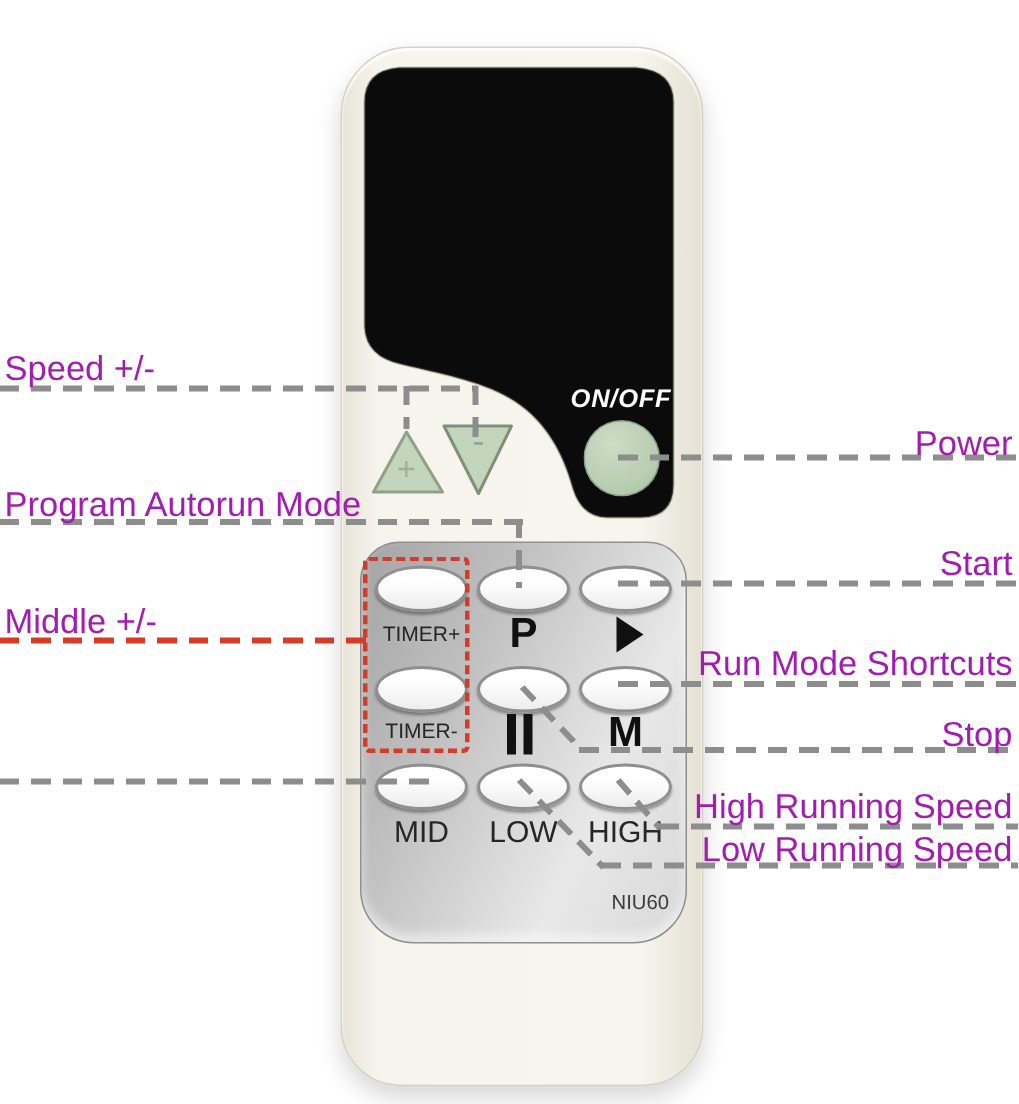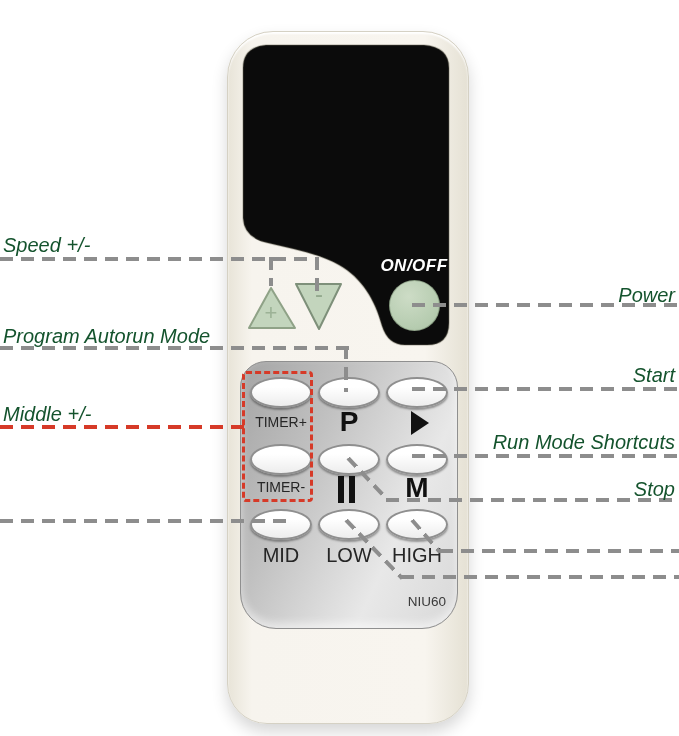--- a/index.html
+++ b/index.html
@@ -3,22 +3,22 @@
 <meta charset="utf-8">
 <title>Remote Control Diagram</title>
 <style>
   html,body{margin:0;padding:0;background:#ffffff;}
   #stage{
     position:relative;width:679px;height:736px;background:#ffffff;overflow:hidden;
     font-family:"Liberation Sans", sans-serif;
   }
   
   .lbl{
-    position:absolute;font-size:20px;line-height:20px;color:#14532d;
-    white-space:nowrap;z-index:6;font-style:italic;
+    position:absolute;font-size:23px;line-height:20px;color:#a21caf;
+    white-space:nowrap;z-index:6;
   }
   .lbl-r{right:4px;text-align:right;}
   
   .hline{
     position:absolute;height:4px;z-index:5;
     background:repeating-linear-gradient(90deg,#8d8d8d 0 13px,transparent 13px 21px);
   }
   .vline{
     position:absolute;width:4px;z-index:5;
     background:repeating-linear-gradient(180deg,#8d8d8d 0 13px,transparent 13px 21px);
@@ -162,19 +162,21 @@
   <div class="lbl lbl-r" style="top:365px;">Start</div>
   <div class="hline" style="left:412px;top:387px;width:267px;"></div>
 
   <div class="lbl lbl-r" style="top:432px;">Run Mode Shortcuts</div>
   <div class="hline" style="left:412px;top:454px;width:267px;"></div>
 
   <div class="lbl lbl-r" style="top:479px;">Stop</div>
   <div class="dline" style="left:348px;top:456px;width:58px;transform:rotate(46.5deg);"></div>
   <div class="hline" style="left:386px;top:498px;width:293px;"></div>
 
+  <div class="lbl lbl-r" style="top:527px;">High Running Speed</div>
   <div class="dline" style="left:412px;top:518px;width:43px;transform:rotate(49deg);"></div>
   <div class="hline" style="left:440px;top:549px;width:239px;"></div>
 
+  <div class="lbl lbl-r" style="top:556px;">Low Running Speed</div>
   <div class="dline" style="left:346px;top:518px;width:81px;transform:rotate(46deg);"></div>
   <div class="hline" style="left:401px;top:575px;width:278px;"></div>
 
 </div>
 
 </body></html>

